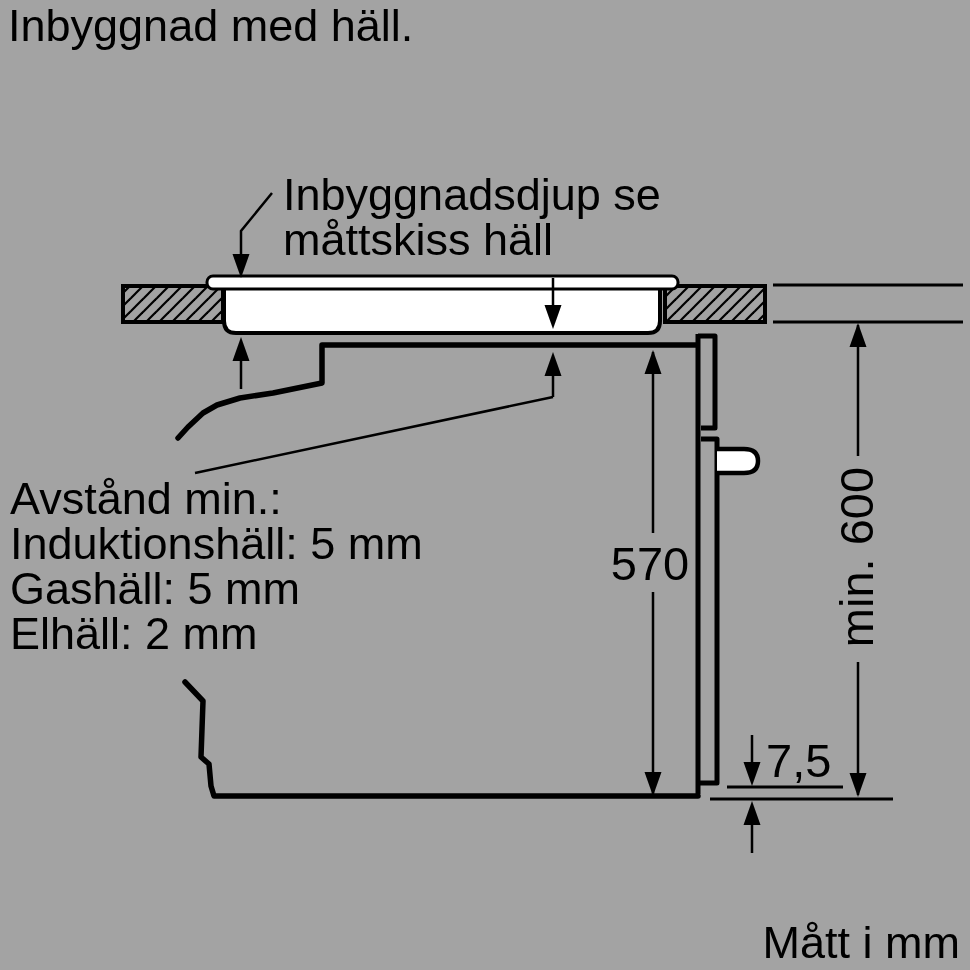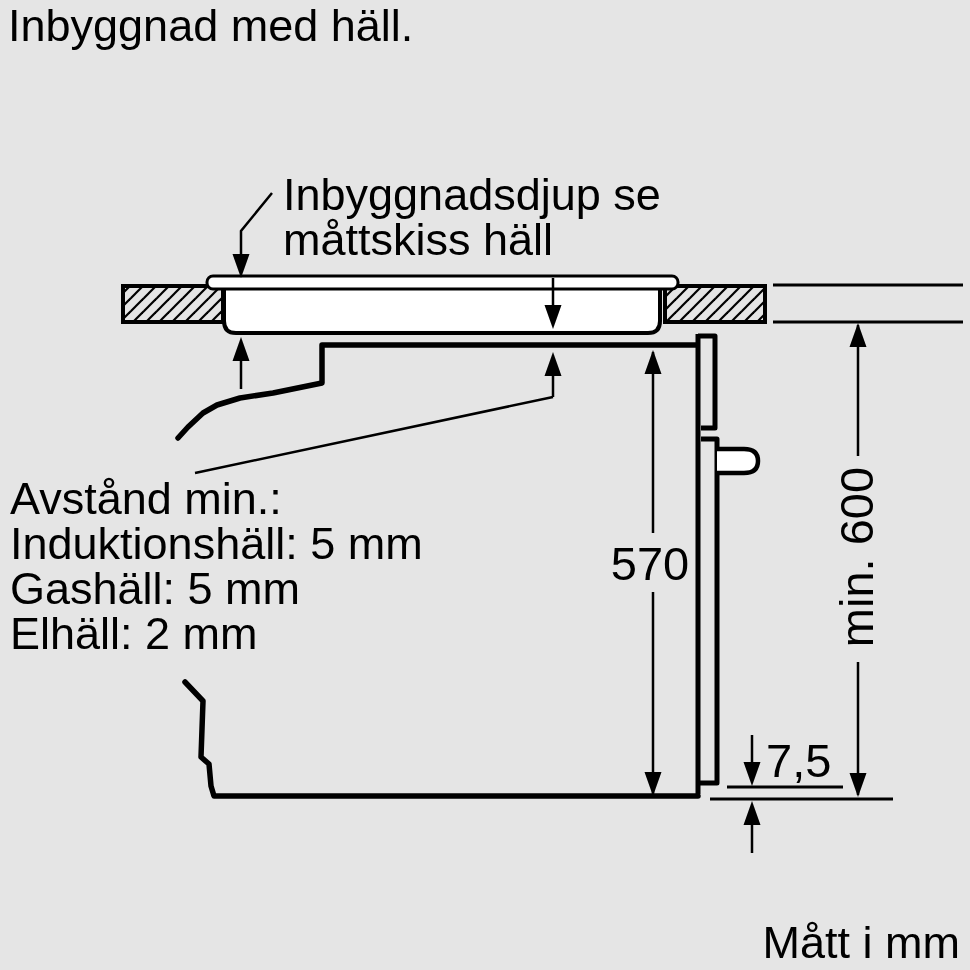--- a/index.html
+++ b/index.html
@@ -4,21 +4,21 @@
 <style>
   html, body {
     margin: 0;
     padding: 0;
     background: #ffffff;
   }
   .canvas {
     position: relative;
     width: 970px;
     height: 970px;
-    background: #e5e5e5;
+    background: #a3a3a3;
     overflow: hidden;
     font-family: "Liberation Sans", "DejaVu Sans", sans-serif;
   }
   .canvas svg {
     position: absolute;
     left: 0;
     top: 0;
   }
   svg text {
     fill: #000000;

